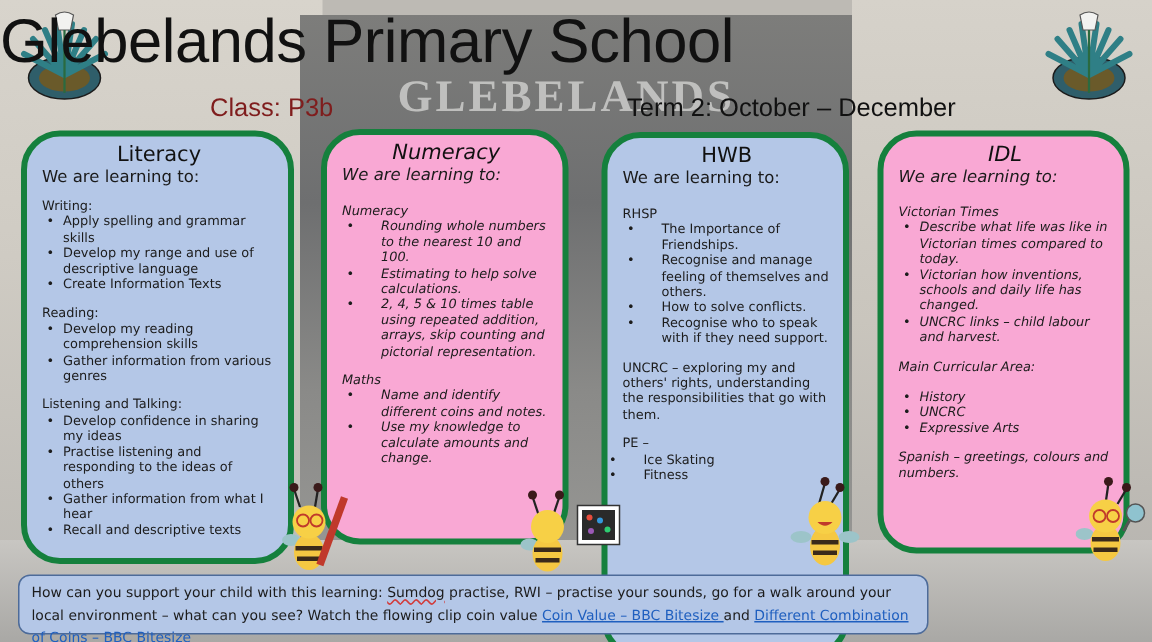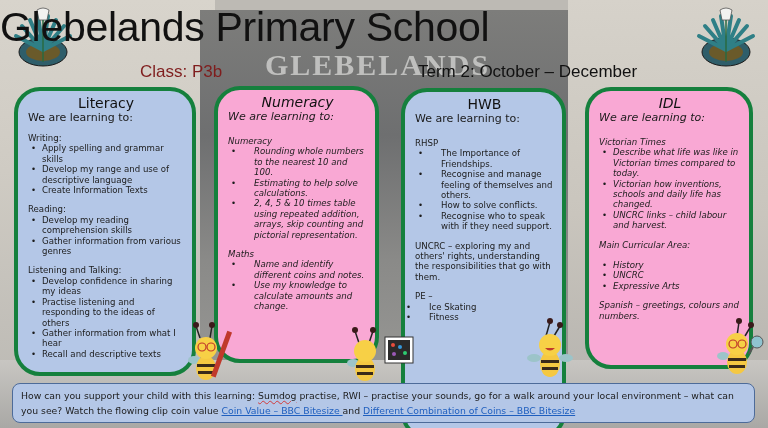--- a/index.html
+++ b/index.html
@@ -51,21 +51,21 @@
   .card li::before { content: "•"; position: absolute; left: 3px; top: 0; }
   .card.wide-bullets li { padding-left: 26px; }
   .card .para { margin-bottom: 9px; }
 
   #card-literacy { left: 14px; top: 87px; width: 182px; height: 289px; }
   #card-numeracy { left: 214px; top: 86px; width: 165px; height: 277px; }
   #card-hwb { left: 401px; top: 88px; width: 165px; height: 351px; }
   #card-idl { left: 585px; top: 87px; width: 168px; height: 282px; }
 
   .support {
-    position: absolute; left: 12px; top: 383px; width: 743px; height: 40px;
+    position: absolute; left: 12px; top: 383px; width: 607px; height: 40px;
     background: #b4c7e7; border: 1px solid #4d6b99; border-radius: 8px;
     padding: 4px 8px; font-size: 9.3px; line-height: 15px; color: #1c1c1c;
   }
   .support a { color: #1f5fbf; text-decoration: underline; }
   .support .squiggle { text-decoration: underline wavy #d23b3b; text-decoration-thickness: 1px; }
 
   .bee { position: absolute; }
 </style>
 </head>
 <body>

